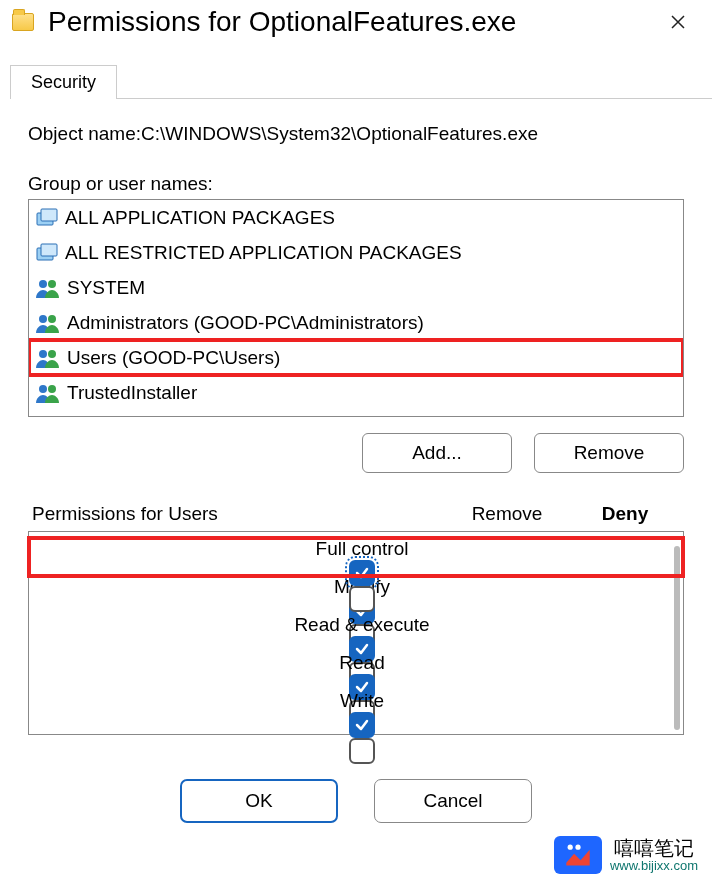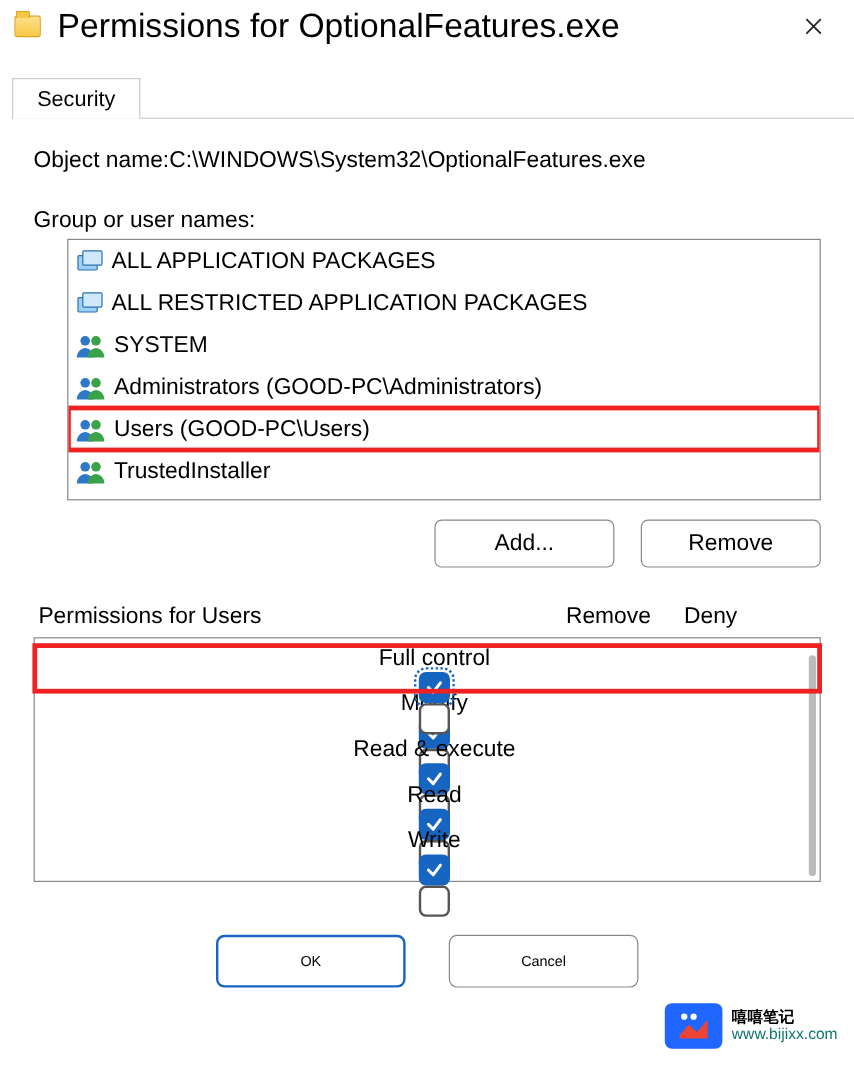--- a/index.html
+++ b/index.html
@@ -70,21 +70,20 @@
     font-size: 19px;
   }
   .group-label {
     font-size: 19px;
     margin-bottom: 4px;
   }
   .group-list {
     border: 1px solid #888;
     height: 218px;
     overflow: hidden;
-    margin-left: 28px;
   }
   .group-item {
     display: flex;
     align-items: center;
     padding: 2px 6px;
     font-size: 19px;
     gap: 6px;
     cursor: pointer;
     height: 35px;
   }
@@ -122,21 +121,21 @@
     padding: 0 14px;
   }
   .perm-header {
     display: flex;
     margin-top: 30px;
     font-size: 19px;
     padding: 0 4px 6px 4px;
   }
   .perm-header .ph-name { flex: 1; }
   .perm-header .ph-allow { width: 126px; text-align: center; }
-  .perm-header .ph-deny  { width: 110px; text-align: left; }
+  .perm-header .ph-deny  { width: 110px; text-align: center; font-weight: bold; }
   .perm-box {
     border: 1px solid #888;
     padding: 6px 0 6px 0;
     position: relative;
   }
   .perm-row {
     display: flex;
     align-items: center;
     height: 38px;
     padding: 0 4px 0 16px;
@@ -182,42 +181,42 @@
     justify-content: center;
     gap: 36px;
     margin-top: 44px;
   }
   .dialog-btn {
     min-width: 158px;
     height: 44px;
     border: 1px solid #888;
     background: #fff;
     border-radius: 7px;
-    font-size: 12px;
+    font-size: 19px;
     cursor: pointer;
   }
   .dialog-btn.primary {
     border: 2px solid #1665c0;
   }
   .watermark {
     position: absolute;
     right: 10px; bottom: 16px;
     display: flex; align-items: center; gap: 8px;
     font-size: 14px;
     background: rgba(255,255,255,0.8);
     padding: 2px 4px;
   }
   .watermark .wm-icon {
     width: 48px; height: 38px;
     background: #1e66ff;
     border-radius: 6px;
     display:flex; align-items:center; justify-content:center;
   }
   .watermark .wm-text { display:flex; flex-direction:column; line-height:1.1; }
-  .watermark .wm-title { font-weight:700; font-size:13px; }
+  .watermark .wm-title { font-weight:400; font-size:20px;text-align:center; }
   .watermark .wm-url { font-size:13px; color:#0f766e; }
 </style>
 </head>
 <body>
 
 <div class="titlebar">
   <span class="folder-icon"></span>
   <span class="title">Permissions for OptionalFeatures.exe</span>
   <div class="close-btn">
     <svg viewBox="0 0 16 16" width="16" height="16">

